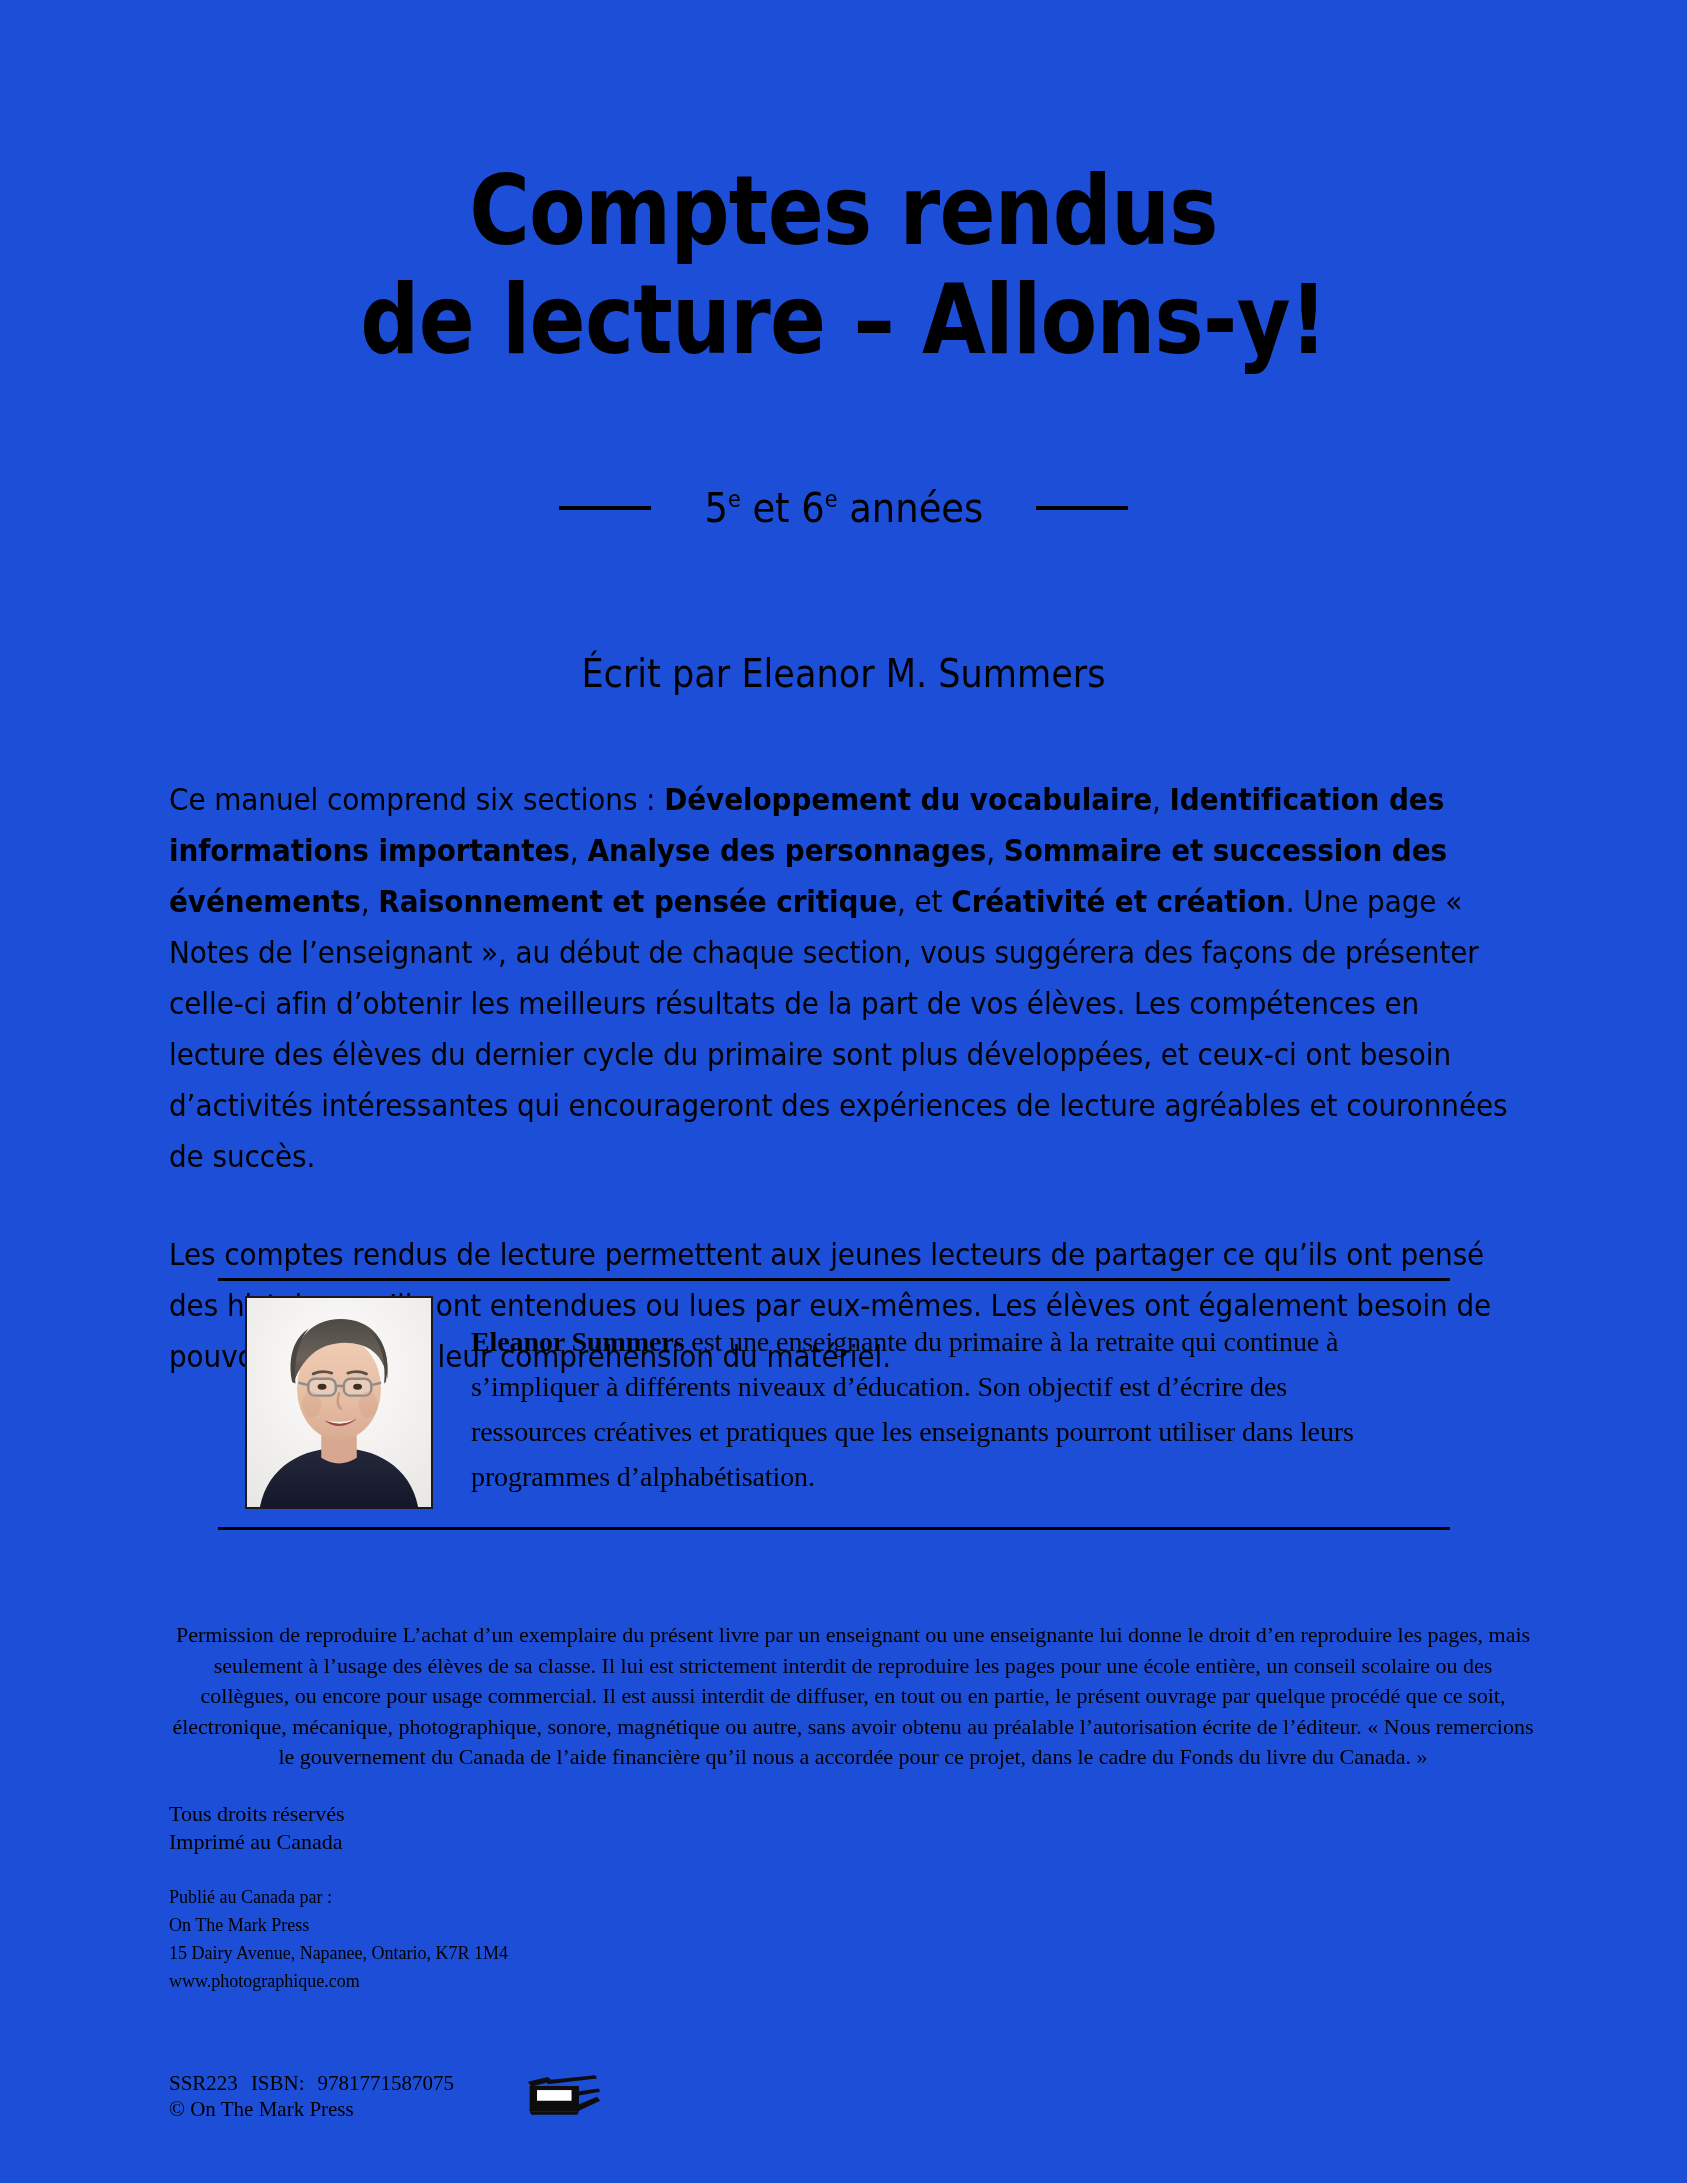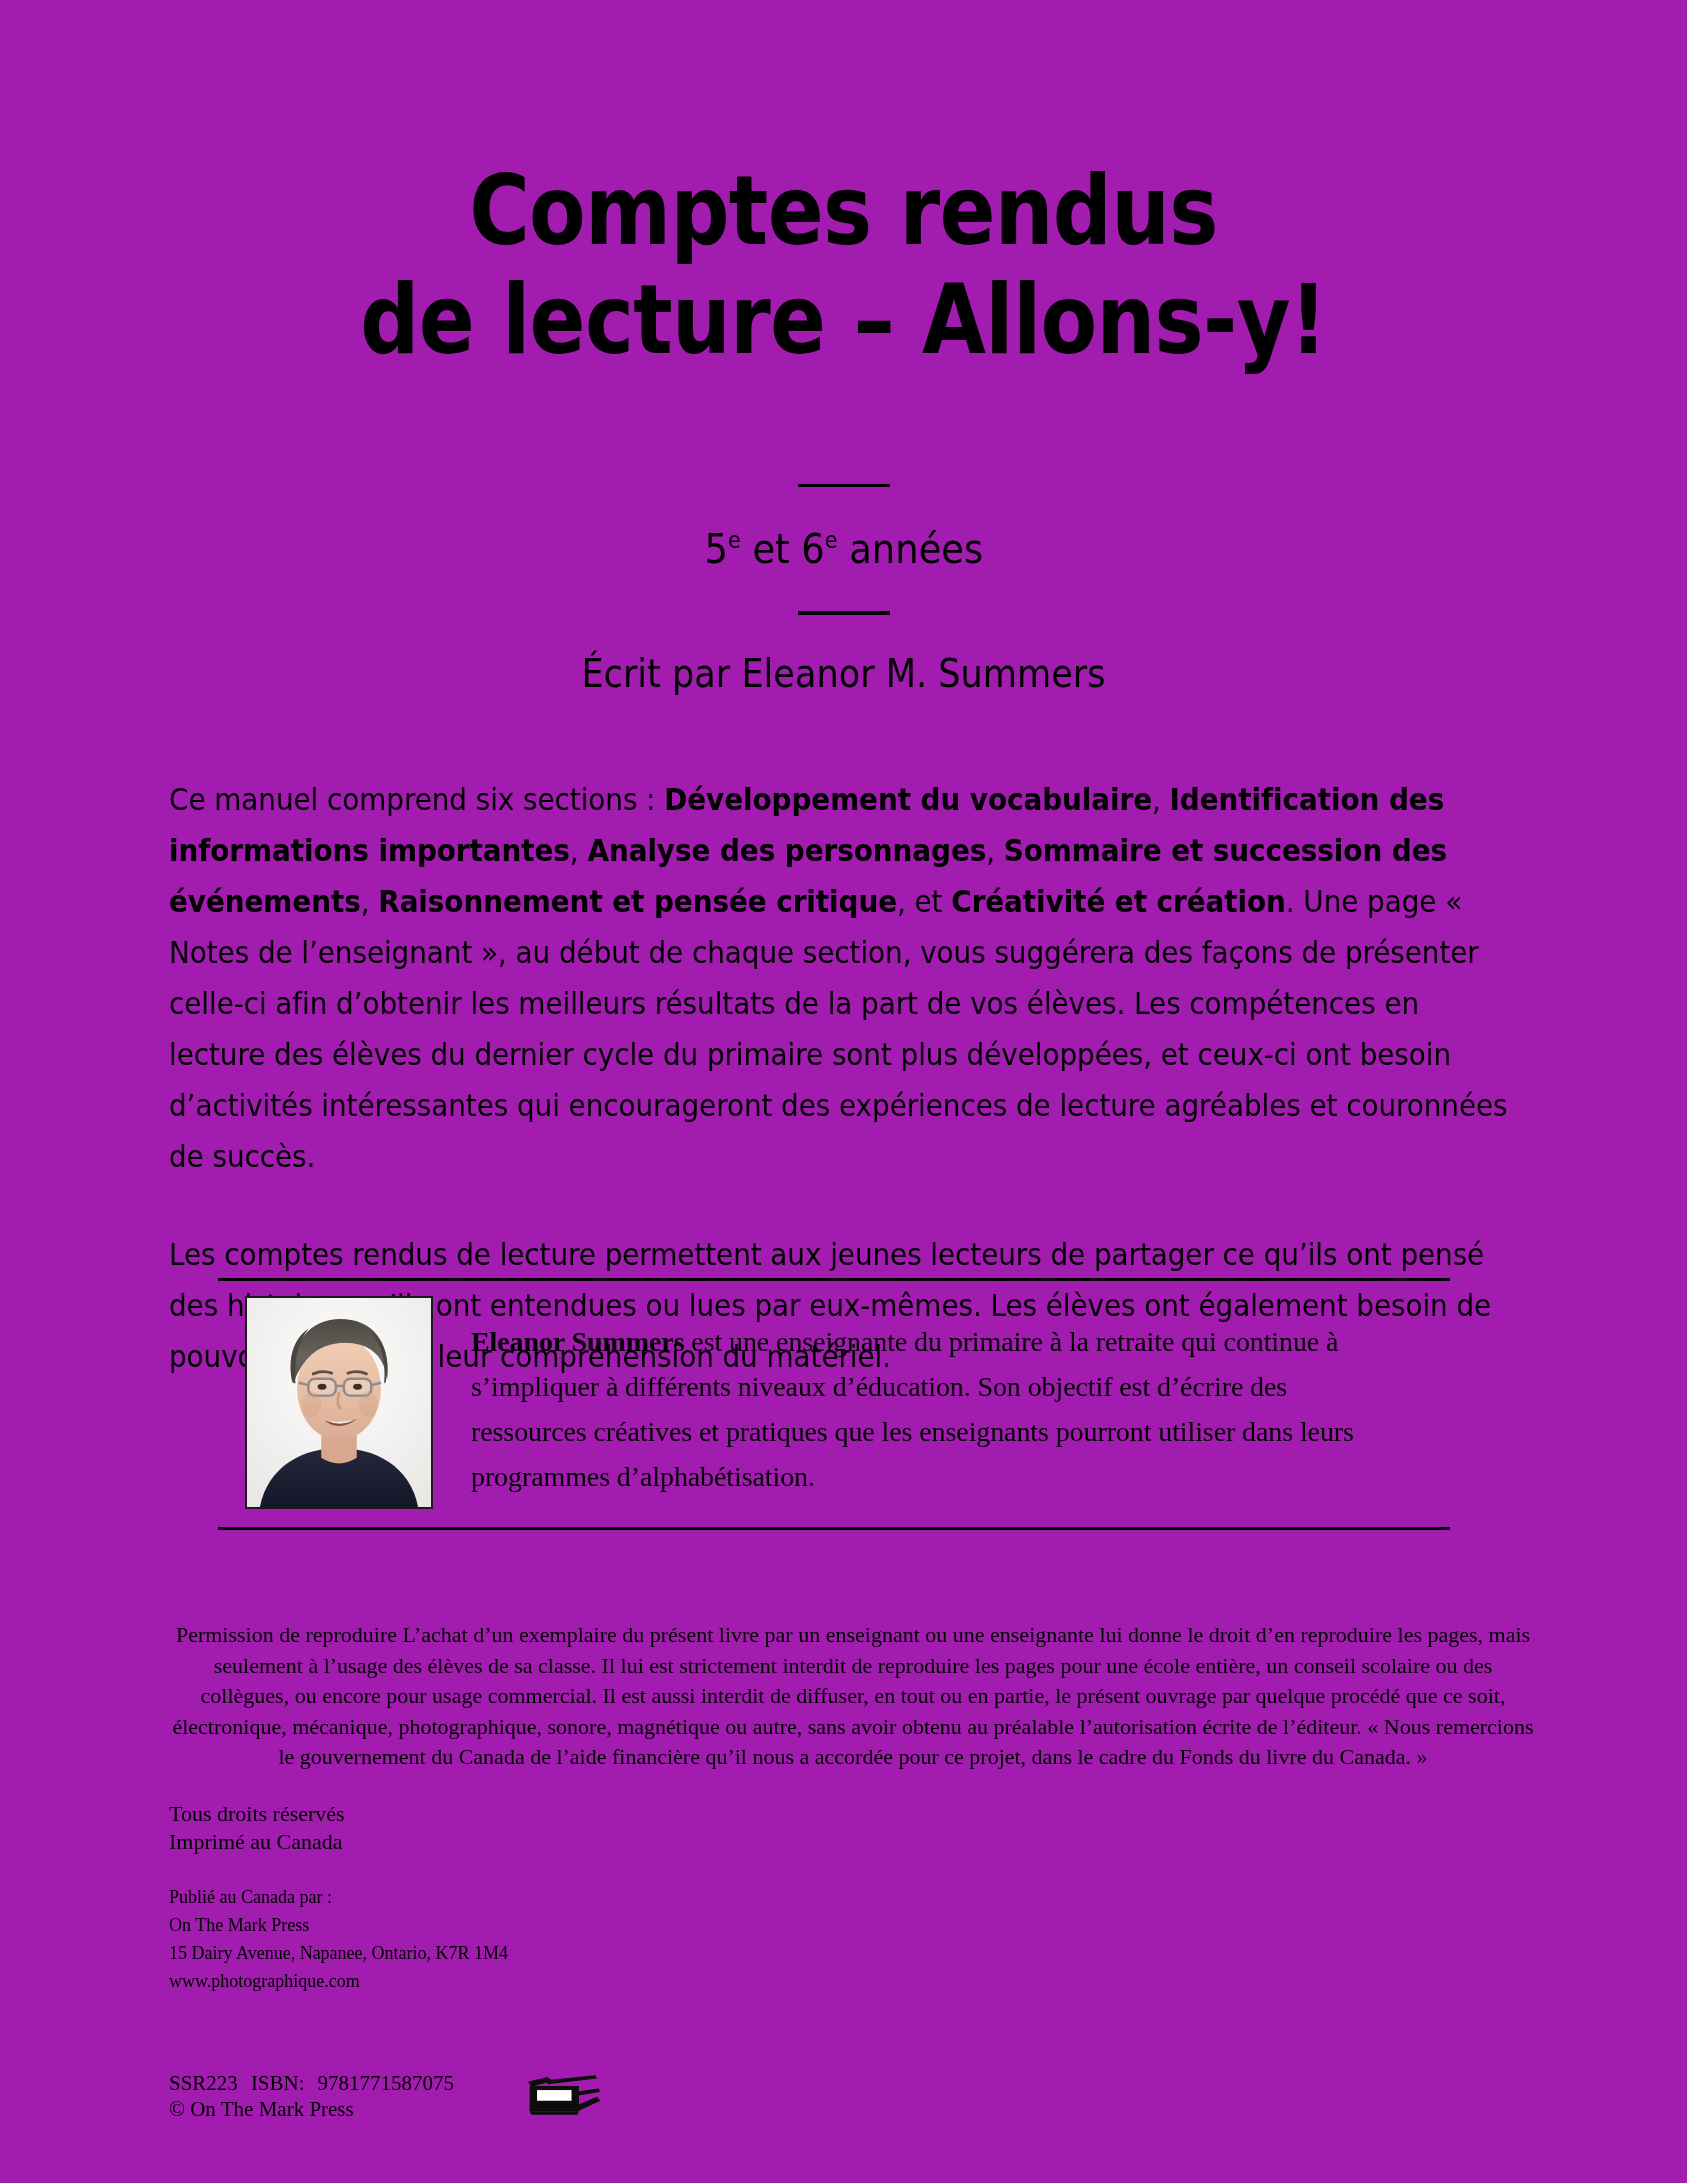--- a/index.html
+++ b/index.html
@@ -12,21 +12,21 @@
     height: 2183px;
     position: relative;
     font-family: "Liberation Sans", sans-serif;
     color: #000000;
     -webkit-font-smoothing: antialiased;
   }
 
   .page {
     position: absolute;
     inset: 0;
-    background: #a21caf;
+    background: #1d4ed8;
   }
 
   
   .title-block {
     position: absolute;
     left: 0;
     right: 0;
     top: 163px;
     text-align: center;
   }
@@ -47,21 +47,20 @@
   
   .subtitle-row {
     position: absolute;
     left: 0;
     right: 0;
     top: 484px;
     display: flex;
     align-items: center;
     justify-content: center;
     gap: 38px;
-    flex-direction: column;
   }
   .sub-rule {
     width: 92px;
     height: 3.3px;
     background: #000;
     display: block;
   }
   .subtitle-text {
     font-family: "DejaVu Sans", sans-serif;
     font-size: 41px;

